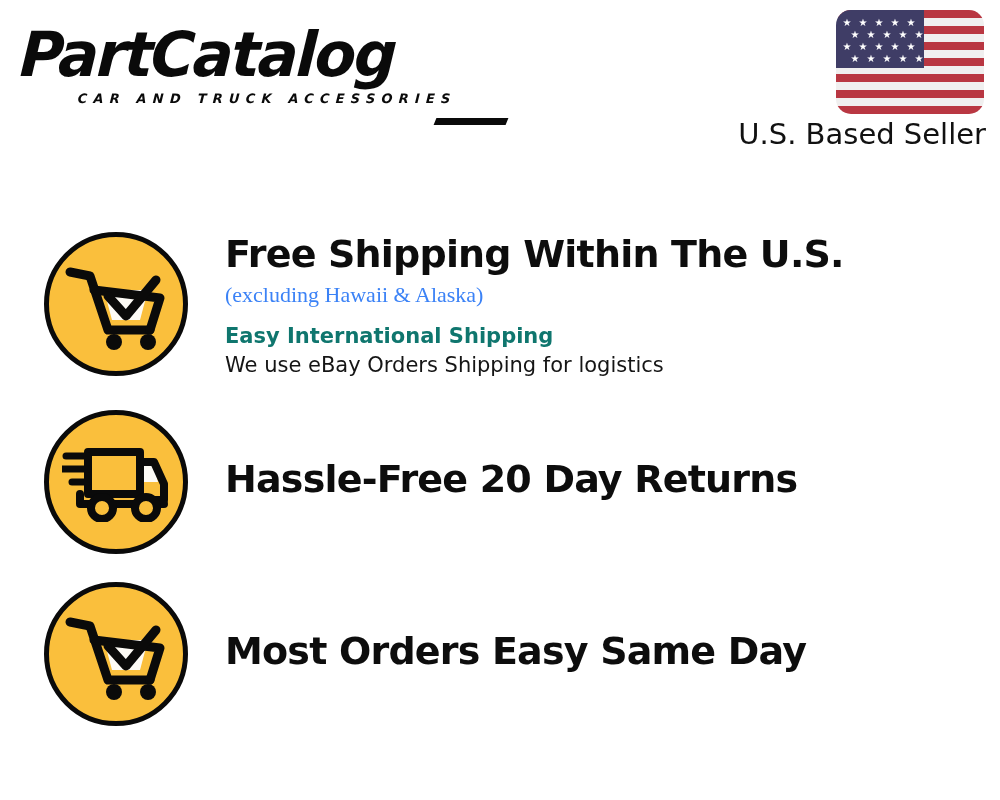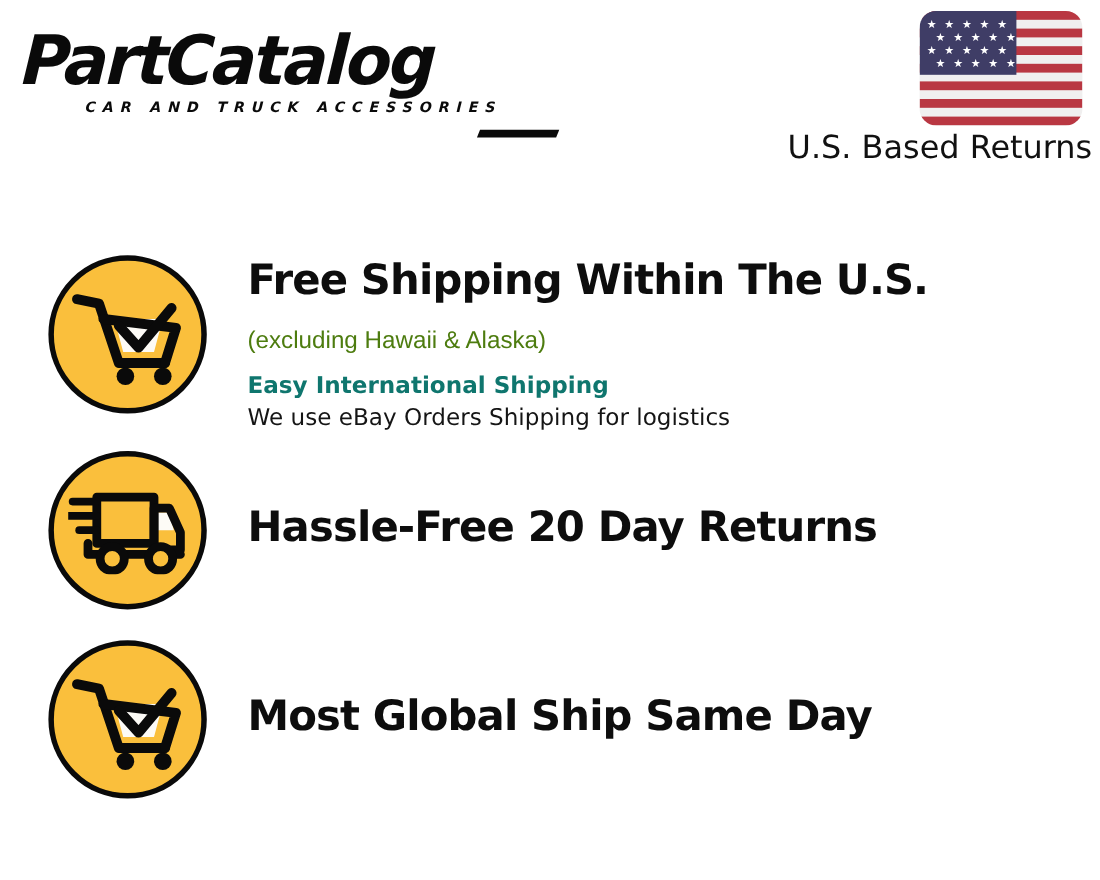--- a/index.html
+++ b/index.html
@@ -169,26 +169,26 @@
   .feature-title {
     font-family: "DejaVu Sans", sans-serif;
     font-weight: 700;
     font-size: 38px;
     line-height: 44px;
     letter-spacing: -0.8px;
     color: #0d0d0d;
     white-space: nowrap;
   }
   .feature-sub {
-    font-family: Liberation Sans, sans-serif;
+    font-family: Liberation Serif, serif;
     font-weight: 400;
     font-size: 22px;
     line-height: 31px;
-    color: #4d7c0f;
-    margin-top: 17px;
+    color: #3b82f6;
+    margin-top: 3px;
     white-space: nowrap;
   }
   .feature-sub-bold {
     font-family: "DejaVu Sans", sans-serif;
     font-weight: 700;
     font-size: 21px;
     line-height: 28px;
     color: #0f766e;
     margin-top: 12px;
     white-space: nowrap;
@@ -248,21 +248,21 @@
         <span class="star" style="left:54px; top:32px;">★</span>
         <span class="star" style="left:70px; top:32px;">★</span>
 
         <span class="star" style="left:14px; top:44px;">★</span>
         <span class="star" style="left:30px; top:44px;">★</span>
         <span class="star" style="left:46px; top:44px;">★</span>
         <span class="star" style="left:62px; top:44px;">★</span>
         <span class="star" style="left:78px; top:44px;">★</span>
       </div>
     </div>
-    <span id="seller-label">U.S. Based Returns</span>
+    <span id="seller-label">U.S. Based Seller</span>
   </div>
 
 </div>
 
 <div id="features">
 
   <div class="feature-row" id="feature-row-0">
     <div class="icon-badge">
       <svg width="104" height="92" viewBox="0 0 104 92" aria-hidden="true">
 
@@ -315,17 +315,17 @@
       <svg width="104" height="92" viewBox="0 0 104 92" aria-hidden="true">
         <polygon points="40,32 84,32 76,62 48,62" fill="#fdfbf6"></polygon>
         <path d="M6 14 L26 18 L44 72 L86 72" fill="none" stroke="#0a0a0a" stroke-width="9" stroke-linecap="round" stroke-linejoin="round"></path>
         <path d="M30 32 L96 40 L86 72" fill="none" stroke="#0a0a0a" stroke-width="9" stroke-linecap="round" stroke-linejoin="round"></path>
         <path d="M44 38 L62 58 L92 22" fill="none" stroke="#0a0a0a" stroke-width="9" stroke-linecap="round" stroke-linejoin="round"></path>
         <circle cx="50" cy="84" r="8" fill="#0a0a0a"></circle>
         <circle cx="84" cy="84" r="8" fill="#0a0a0a"></circle>
       </svg>
     </div>
     <div class="feature-text">
-      <div class="feature-title">Most Global Ship Same Day</div>
+      <div class="feature-title">Most Orders Easy Same Day</div>
     </div>
   </div>
 
 </div>
 
 </body></html>

